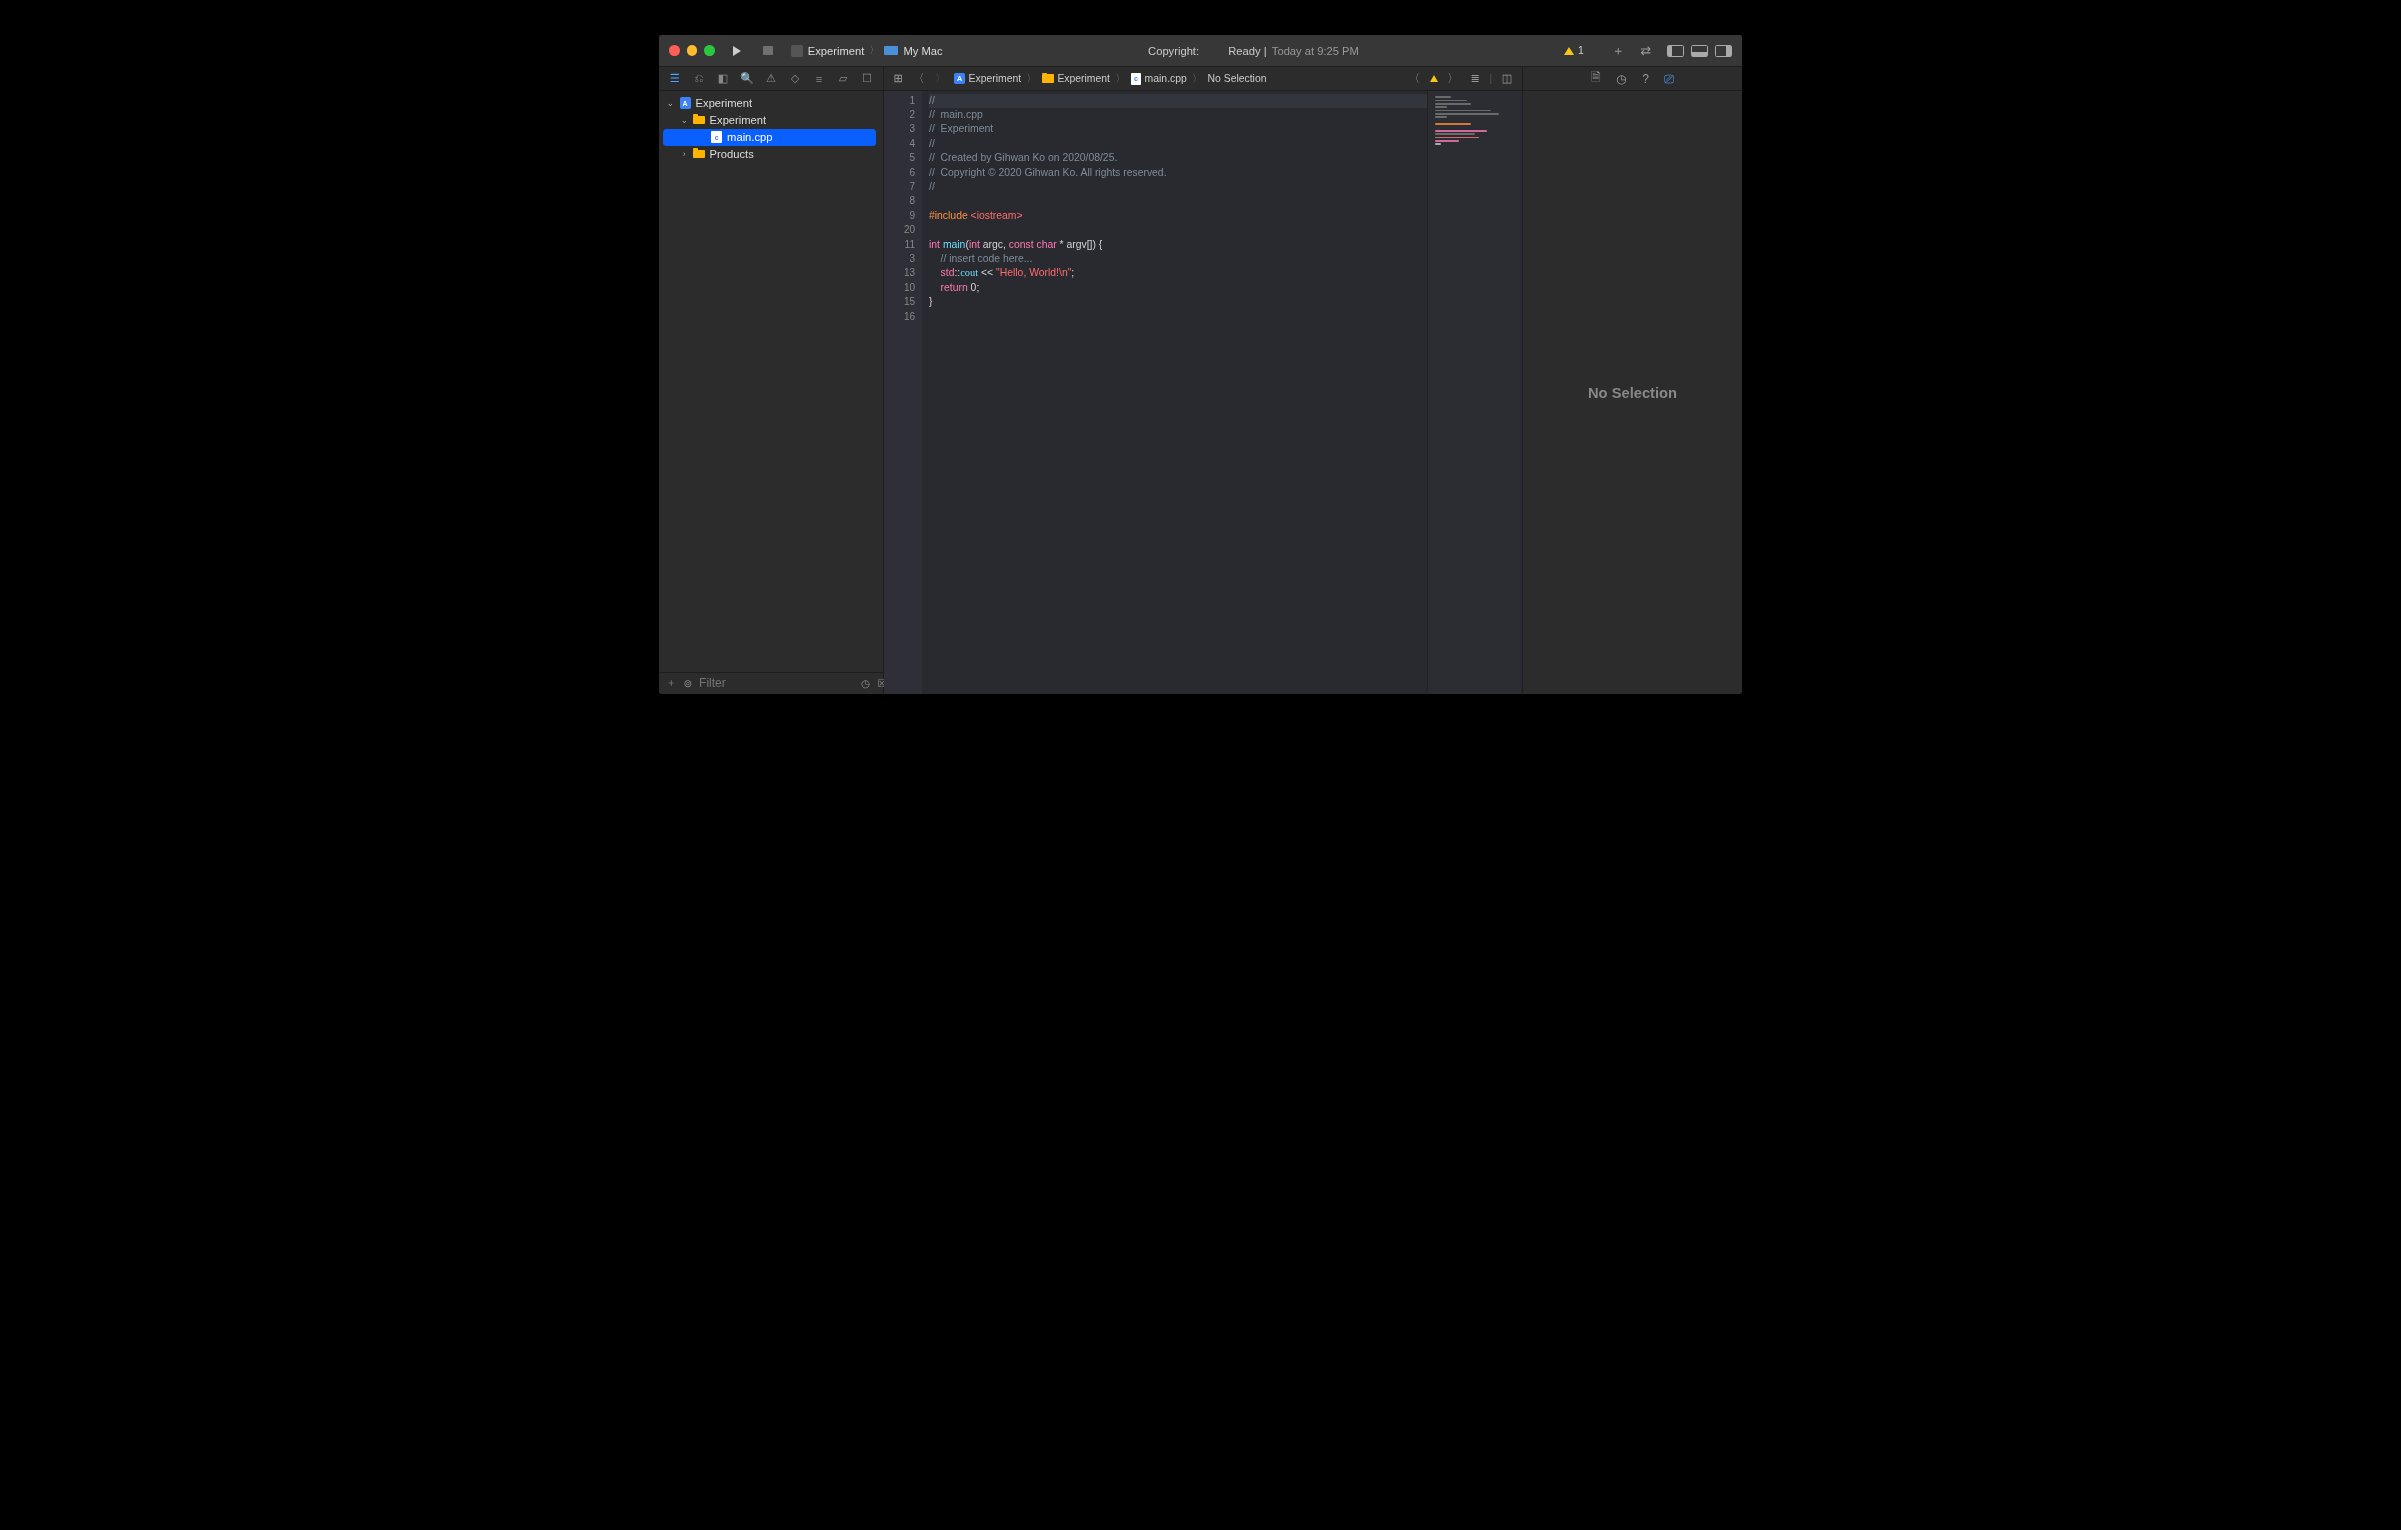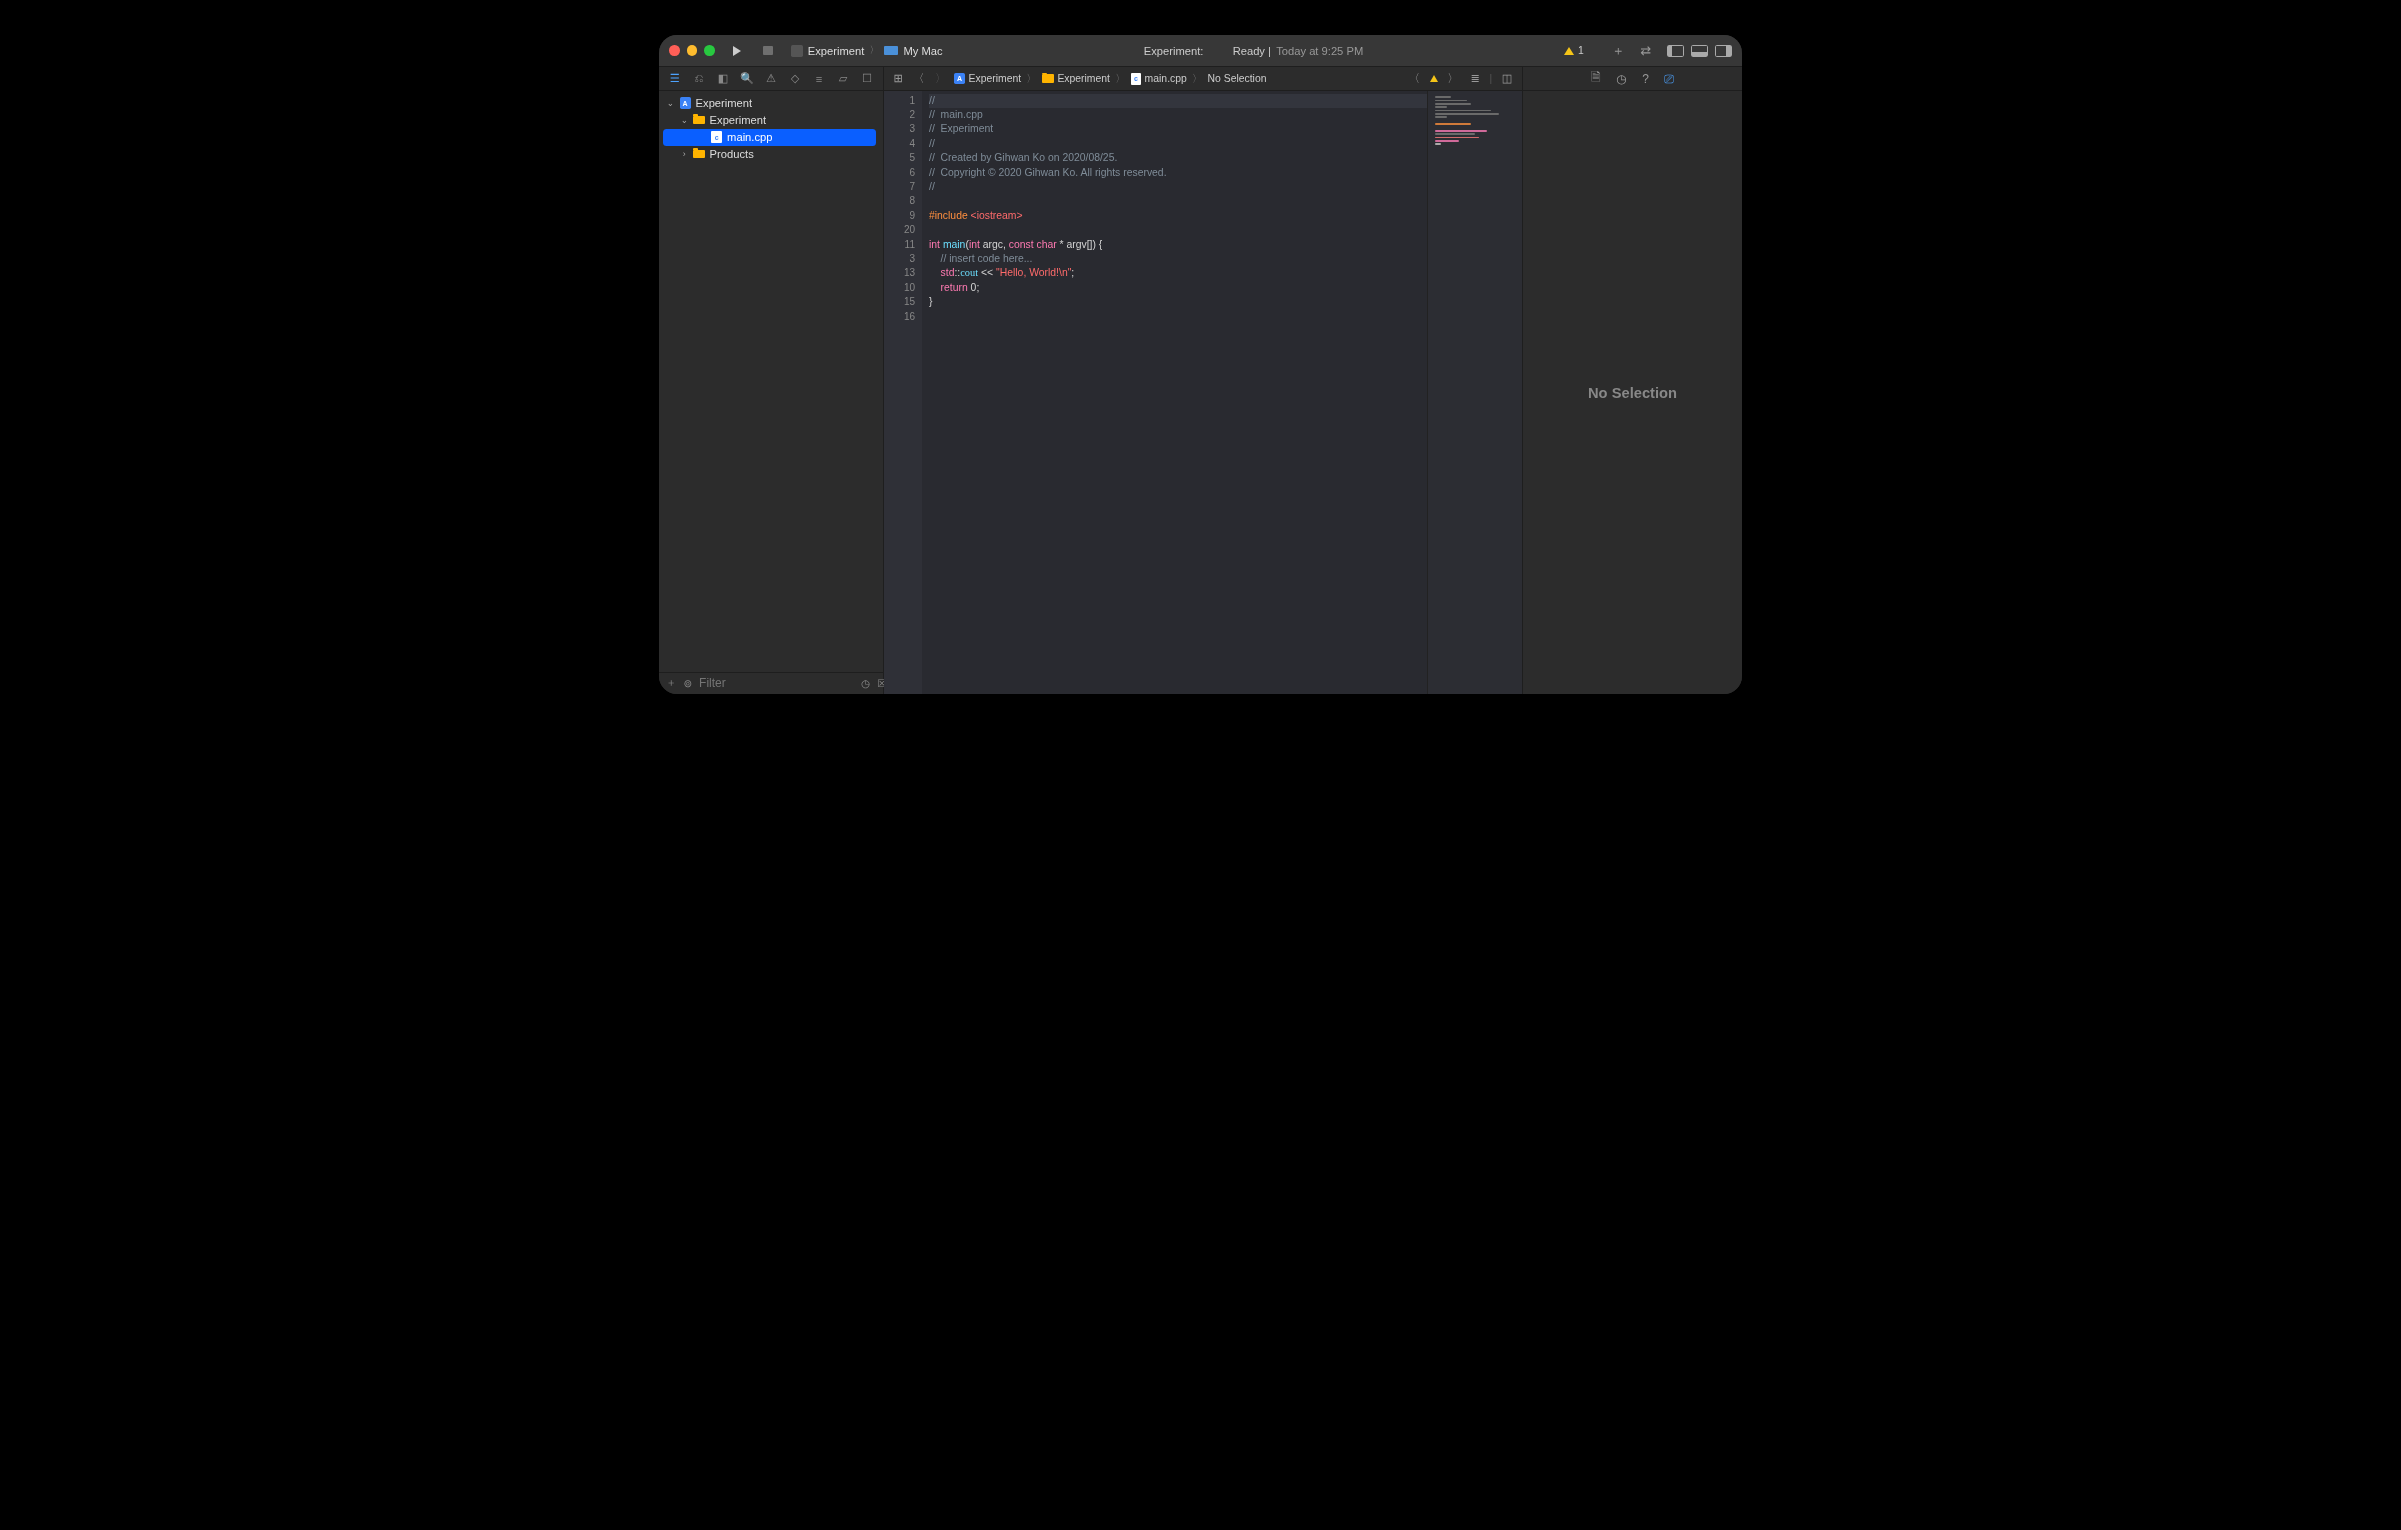--- a/index.html
+++ b/index.html
@@ -1,17 +1,17 @@
 <!DOCTYPE html>
 <html style="font-size:14px"><head>
 <meta charset="utf-8">
 <style>
   * { margin: 0; padding: 0; box-sizing: border-box; font-family: -apple-system, BlinkMacSystemFont, "Segoe UI", sans-serif; }
   body { background: #000; display: flex; justify-content: center; align-items: flex-start; padding: 35px 52px; }
-  .window { width: 1083px; height: 659px; background: #2a2a2a; border-radius: 18px; overflow: hidden; box-shadow: 0 17px 52px rgba(0,0,0,.6); display:flex; flex-direction:column; }
+  .window { width: 1083px; height: 659px; background: #2a2a2a; border-radius: 3px; overflow: hidden; box-shadow: 0 17px 52px rgba(0,0,0,.6); display:flex; flex-direction:column; }
   
   
   .toolbar { height: 32px; background: #373737; display:flex; align-items:center; padding: 0 10.4px; gap: 14px; border-bottom: 0.9px solid #1e1e1e; }
   .traffic-lights { display:flex; gap:7px; align-items:center; }
   .traffic-lights span { width:10.4px; height:10.4px; border-radius:50%; }
   .tl-close { background:#ff5f57; }
   .tl-min { background:#febc2e; }
   .tl-max { background:#28c840; }
   .tb-btn { width:17px; height:17px; display:flex; align-items:center; justify-content:center; color:#aaa; }
   .play-icn { width:0; height:0; border-left:8.6px solid #ccc; border-top:5.2px solid transparent; border-bottom:5.2px solid transparent; }
@@ -96,21 +96,21 @@
         <div class="stop-icn"></div>
       </div>
     <div class="scheme">
       <span style="width:12px;height:12px;background:#555;border-radius:1.7px;display:inline-block;"></span>
       <span>Experiment</span>
       <span class="scheme-sep">〉</span>
       <span style="width:14px;height:8.6px;background:#4a90d9;border-radius:0.9px;display:inline-block;"></span>
       <span>My Mac</span>
     </div>
     <div class="center-status">
-      <span class="proj">Experiment:</span>
+      <span class="proj">Copyright:</span>
       <span style="color:#ccc;padding-left:24px;">Ready |</span>
       <span>Today at 9:25 PM</span>
     </div>
     <div class="warn-badge">
       <div class="tri-warn"></div>
       <span>1</span>
     </div>
     <div class="right-tb" style="margin-left:14px;">
       <span class="icon">＋</span>
       <span class="icon">⇄</span>

